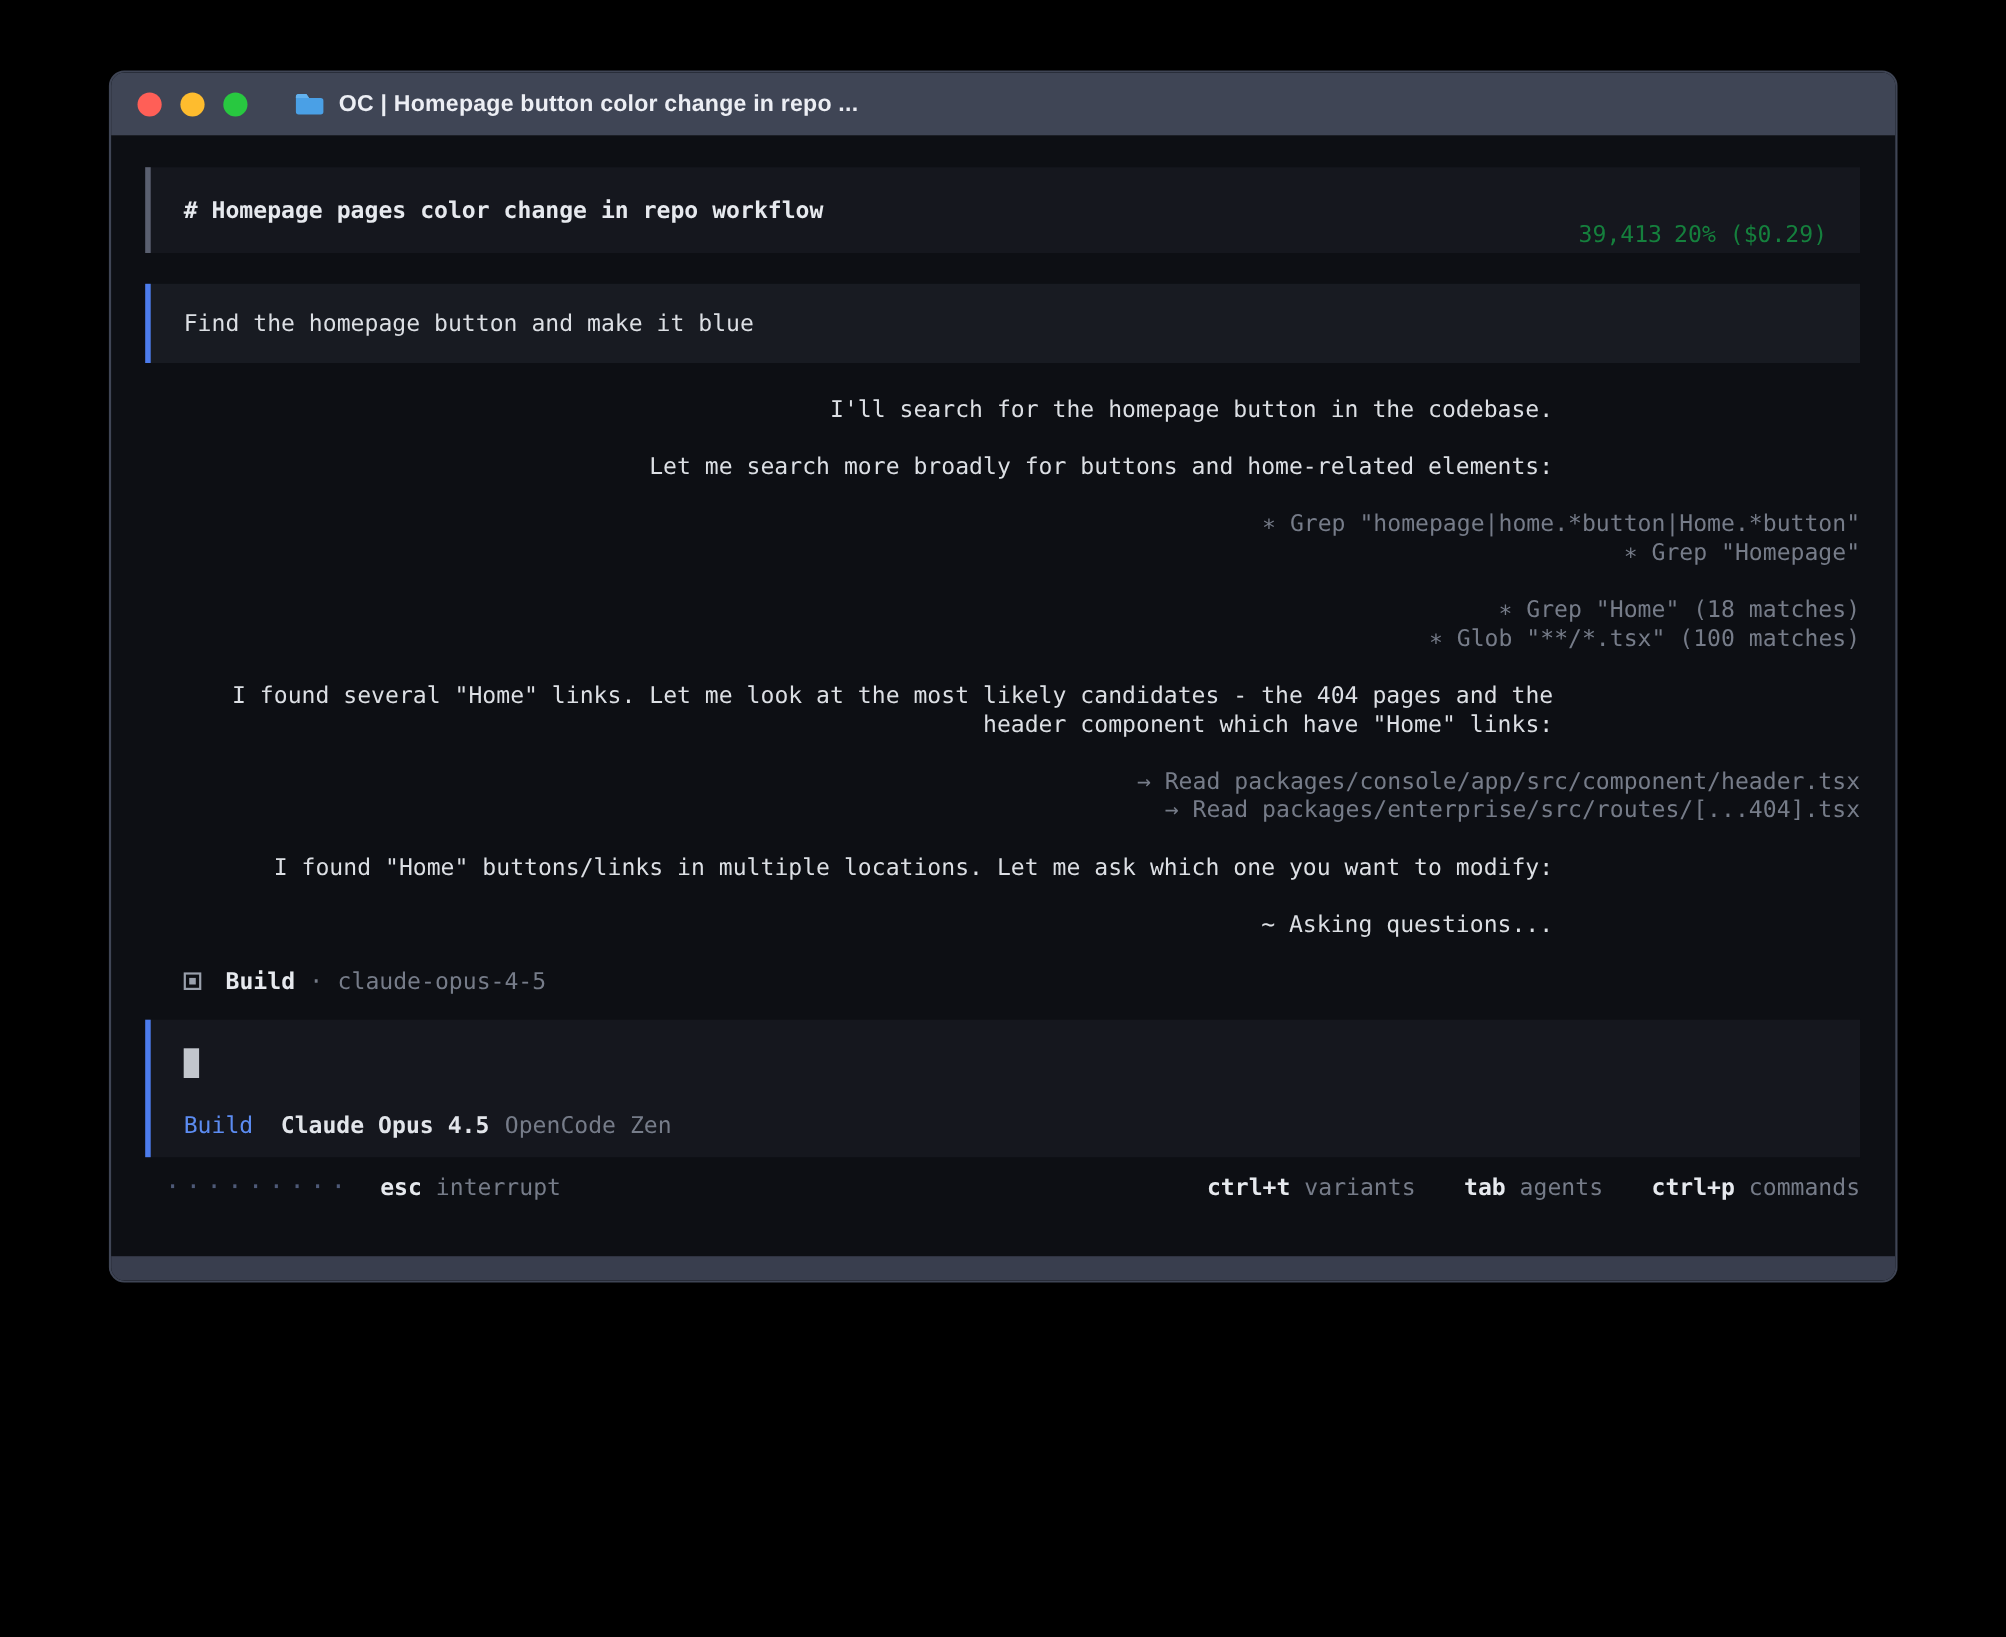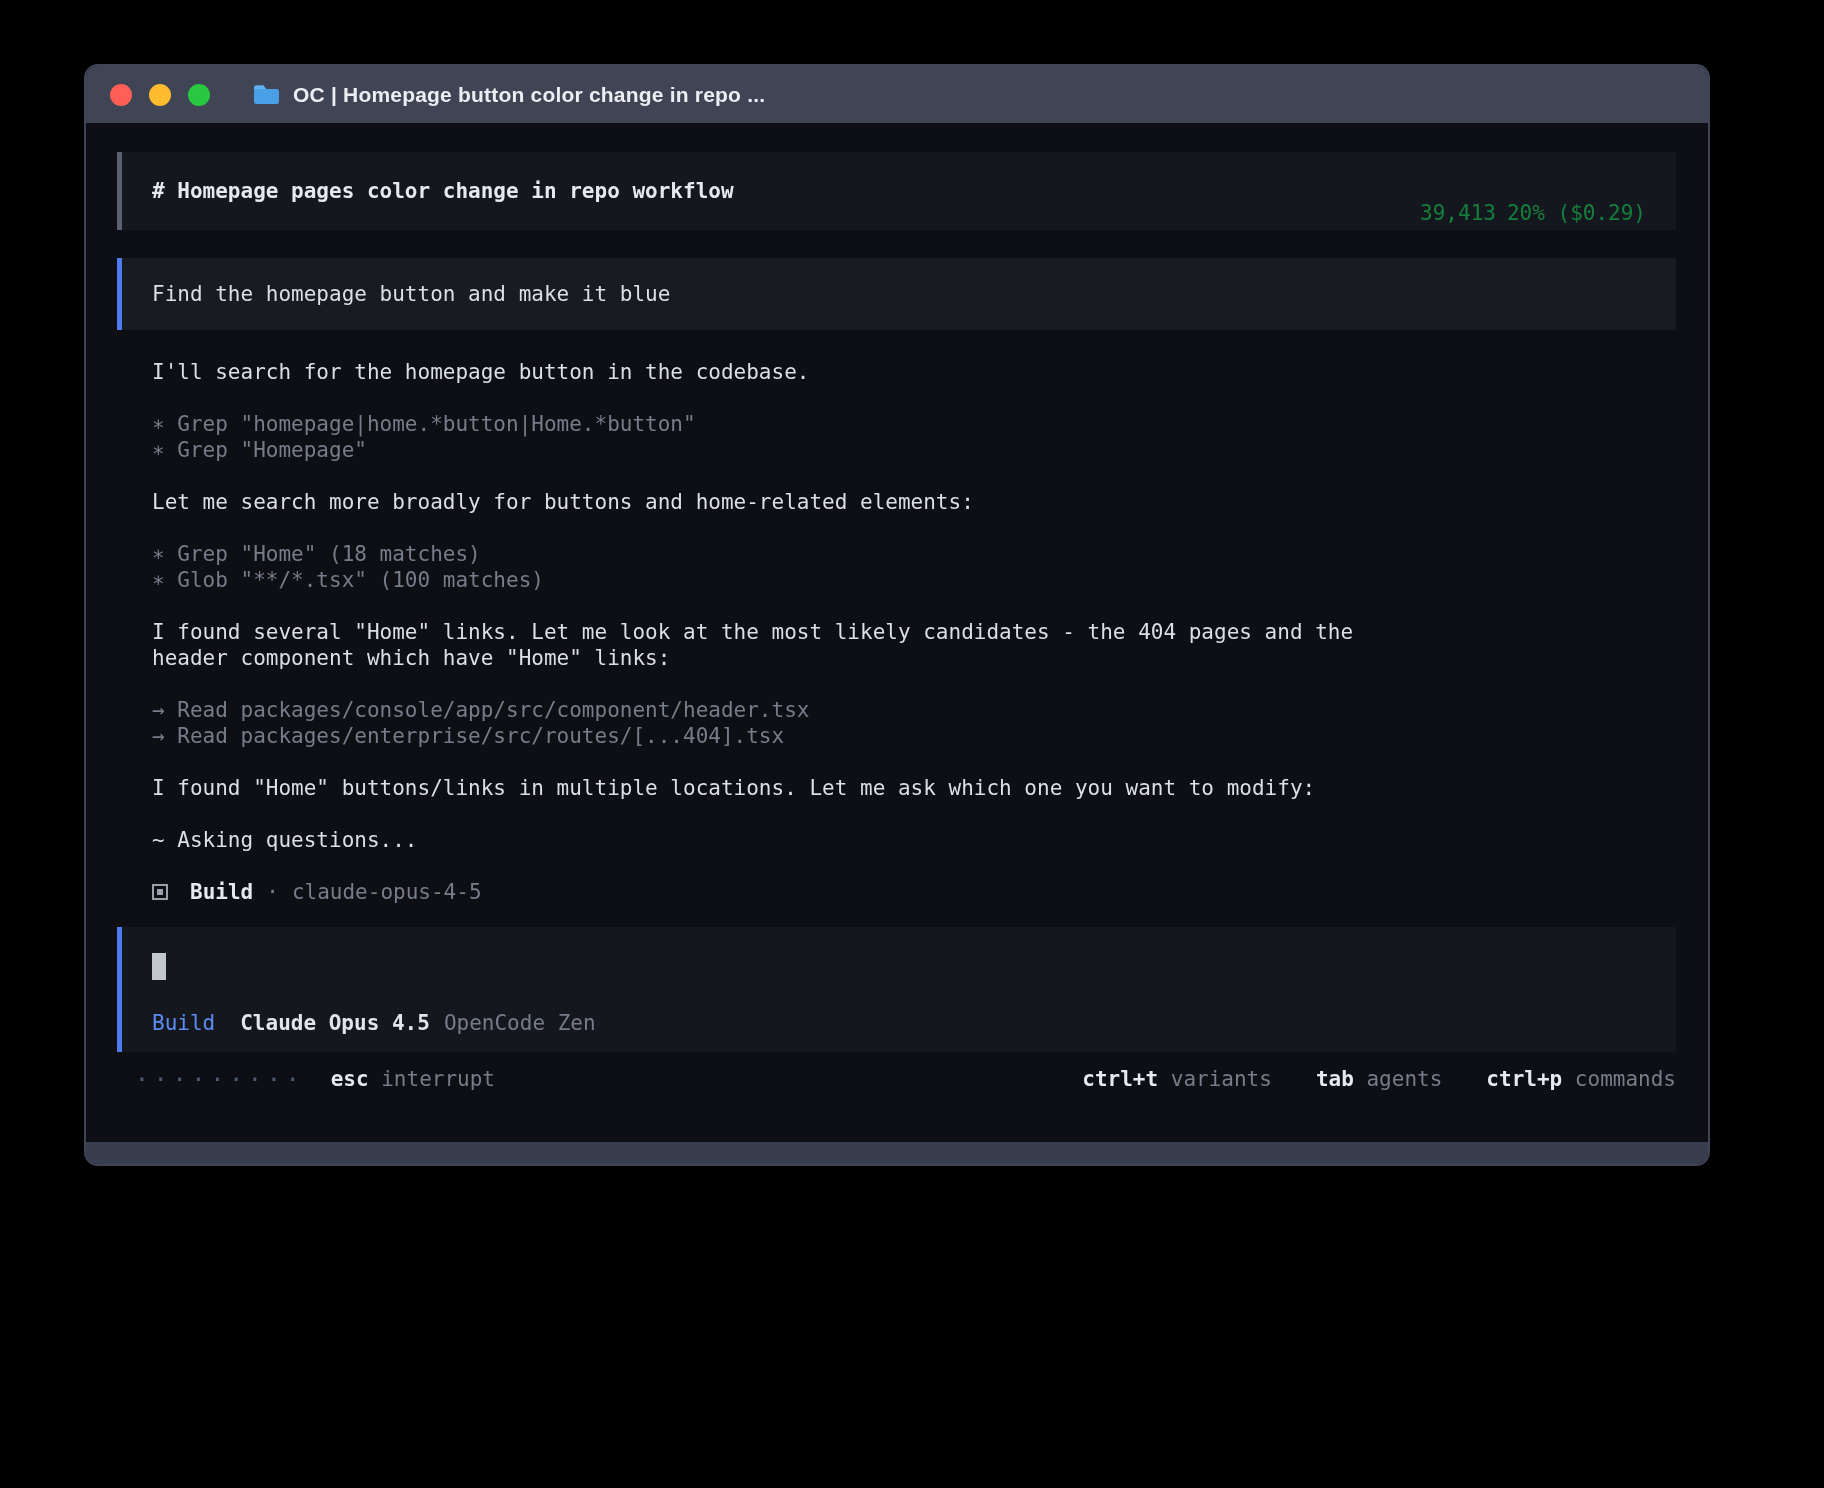--- a/index.html
+++ b/index.html
@@ -1,25 +1,26 @@
 <!DOCTYPE html>
 <html><head>
 <meta charset="utf-8">
 <style>
   * { margin: 0; padding: 0; box-sizing: border-box; }
   html, body { width: 1824px; height: 1488px; background: #000000; overflow: hidden; }
   body { font-family: "DejaVu Sans Mono", "Liberation Mono", monospace; }
 
   .window {
-    position: absolute; left: 84px; top: 64px;
+    position: absolute; left: 99px; top: 64px;
     width: 1626px; height: 1102px;
     background: #0d0f14;
     border: 2px solid #3f4555;
     border-radius: 14px;
     overflow: hidden;
+    text-align: right;
   }
 
   
   .titlebar {
     height: 57px; background: #3f4555;
     display: flex; align-items: center;
     padding-left: 24px;
   }
   .traffic { display: flex; align-items: center; }
   .light { width: 22px; height: 22px; border-radius: 50%; margin-right: 17px; }
@@ -142,26 +143,26 @@
       <span class="user-text">Find the homepage button and make it blue</span>
     </div>
 
     <div class="chat">
 
       <div class="group">
         <div class="msg">I'll search for the homepage button in the codebase.</div>
       </div>
 
       <div class="group">
+        <div class="msg">Let me search more broadly for buttons and home-related elements:</div>
+      </div>
+
+      <div class="group">
         <div class="tool-line">∗ Grep "homepage|home.*button|Home.*button"</div>
         <div class="tool-line">∗ Grep "Homepage"</div>
-      </div>
-
-      <div class="group">
-        <div class="msg">Let me search more broadly for buttons and home-related elements:</div>
       </div>
 
       <div class="group">
         <div class="tool-line">∗ Grep "Home" (18 matches)</div>
         <div class="tool-line">∗ Glob "**/*.tsx" (100 matches)</div>
       </div>
 
       <div class="group">
         <div class="msg">I found several "Home" links. Let me look at the most likely candidates - the 404 pages and the header component which have "Home" links:</div>
       </div>

